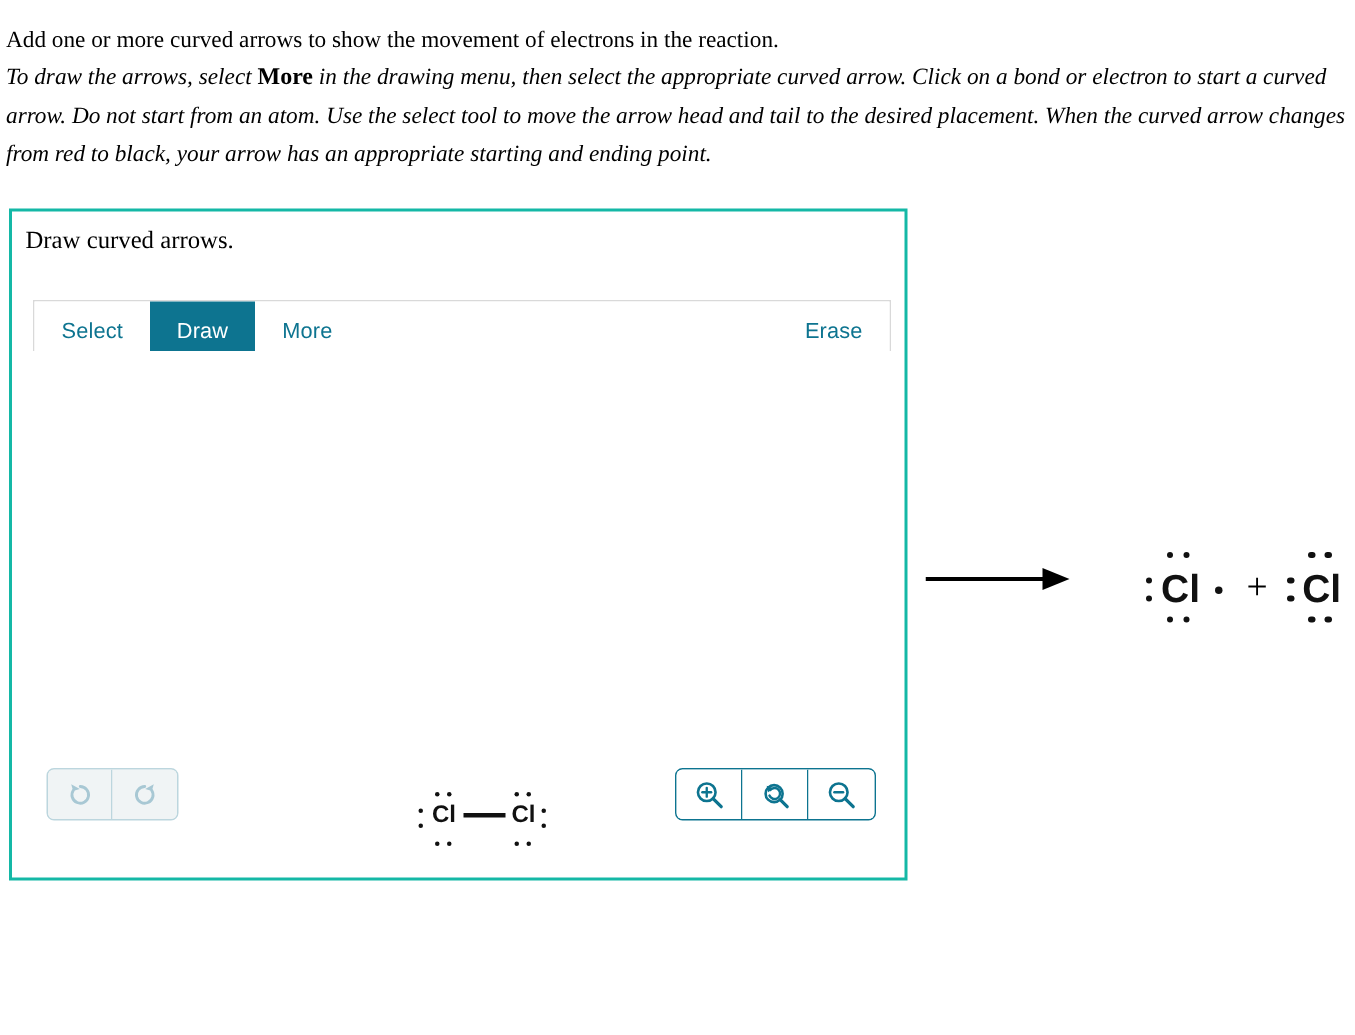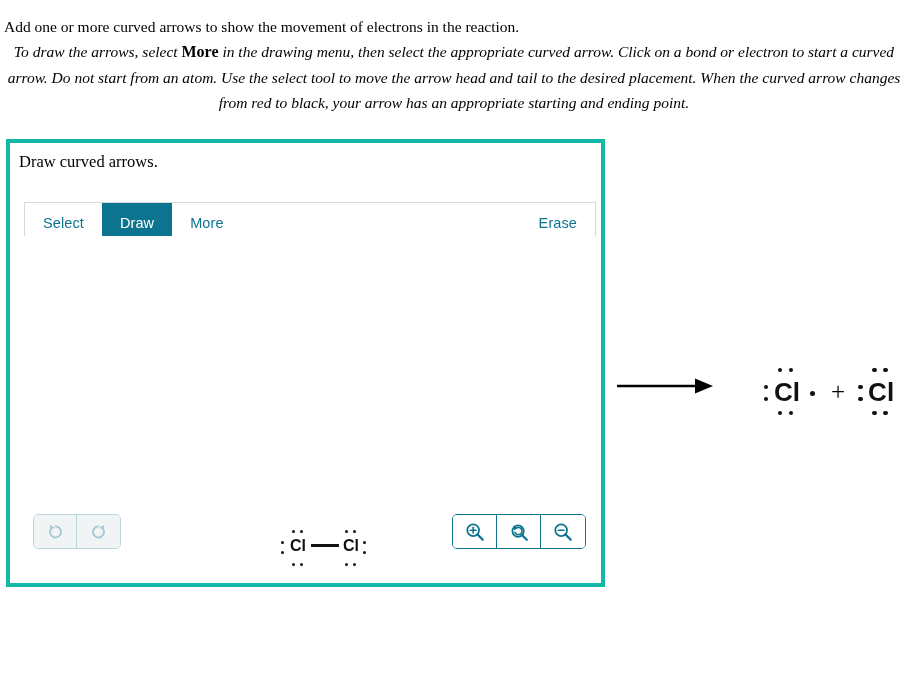--- a/index.html
+++ b/index.html
@@ -29,36 +29,35 @@
     line-height: 24px;
     padding-top: 15px;
     white-space: nowrap;
   }
   #howto-line {
     font-family: "Liberation Serif", serif;
     font-style: italic;
     font-size: 15.5px;
     line-height: 25.5px;
     width: 900px;
-    text-align: center;
   }
   #howto-line .bold-more {
     font-weight: bold;
     font-style: normal;
     font-size: 16px;
   }
 
   
   #editor-panel {
     position: absolute;
     left: 6px;
     top: 139px;
     width: 599px;
     height: 448px;
-    border: 4px solid #14b8a6;
+    border: 2px solid #14b8a6;
     background: #ffffff;
     box-sizing: border-box;
   }
   #panel-title {
     font-family: "Liberation Serif", serif;
     font-size: 16.5px;
     color: #000000;
     padding: 9px 0 0 9px;
     line-height: 20px;
   }

